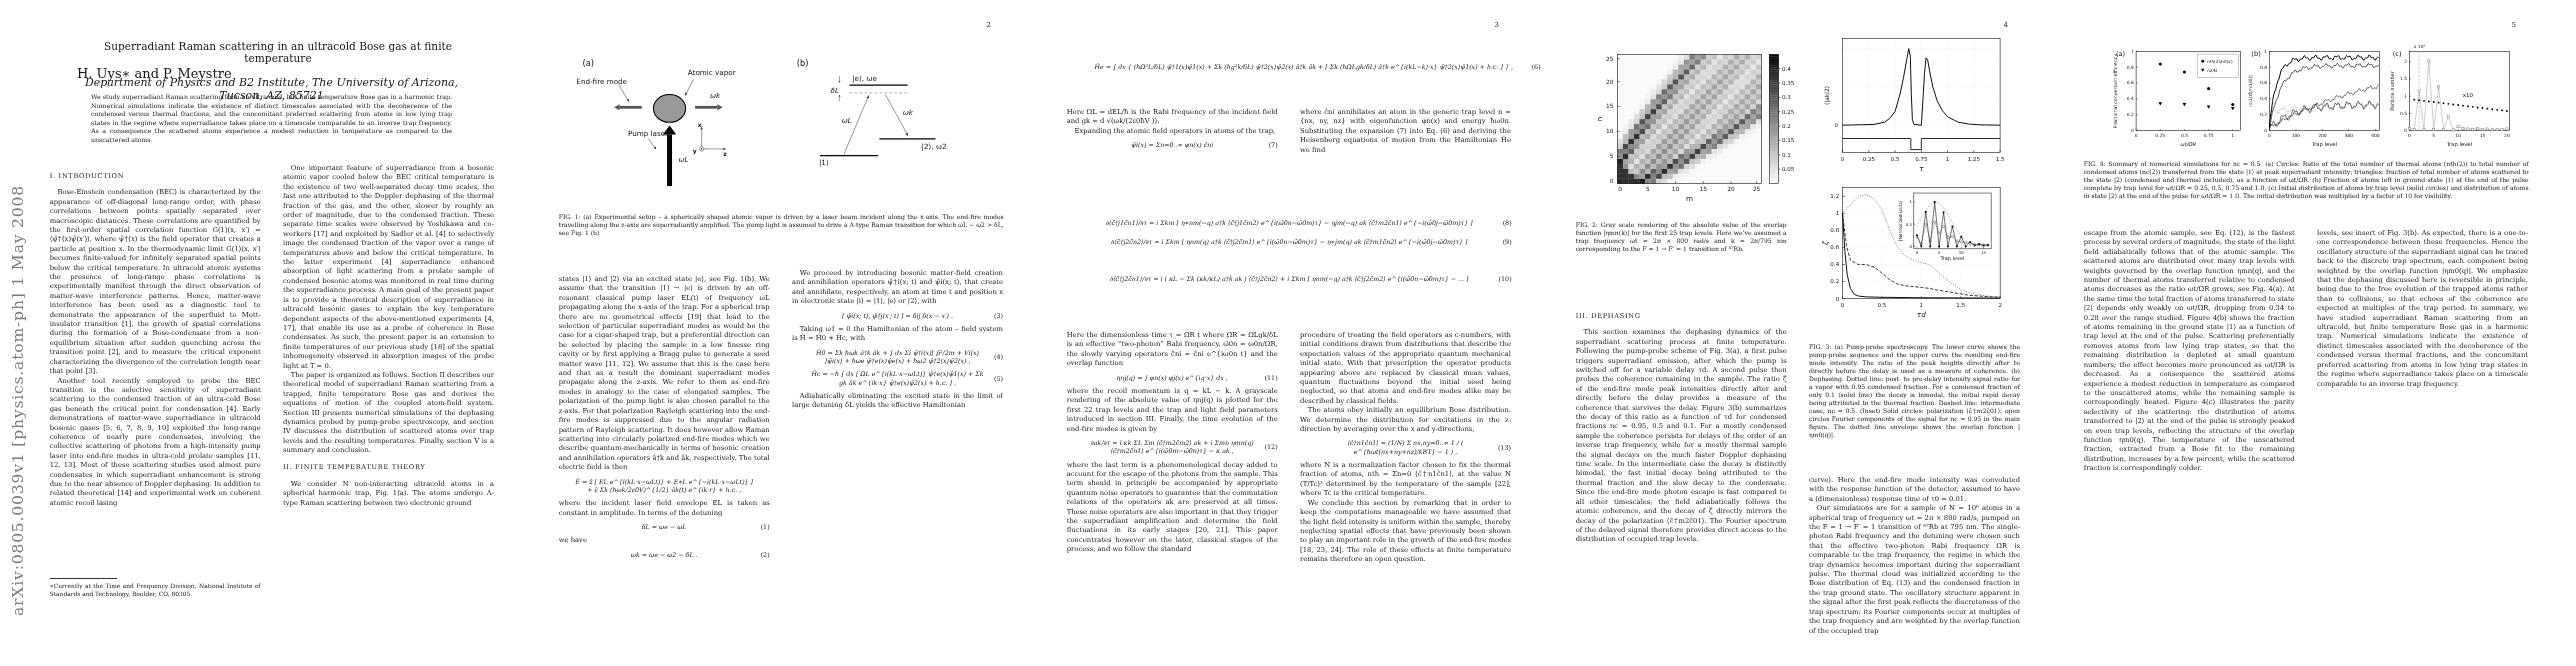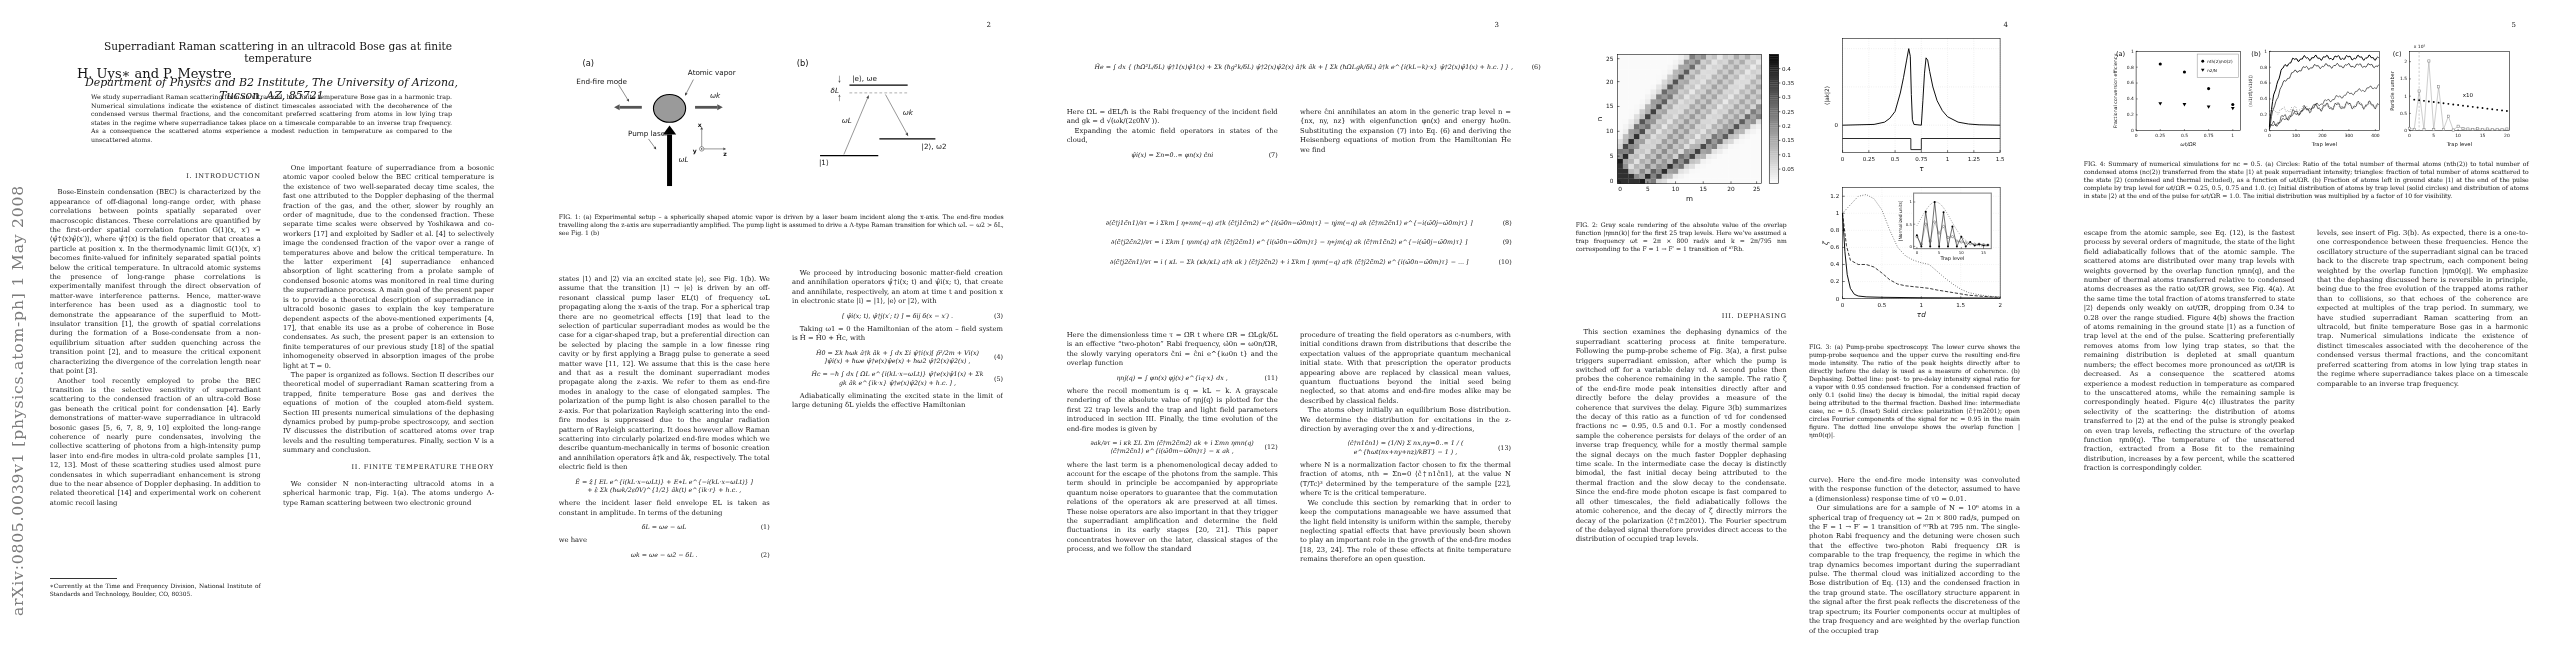--- a/index.html
+++ b/index.html
@@ -10,21 +10,21 @@
   .page{position:absolute;top:0;width:478px;height:667px;}
   .pagenum{position:absolute;top:21px;right:29px;font-size:7px;}
   .title{position:absolute;top:40px;left:45px;width:400px;text-align:center;font-size:10.6px;}
   .authors{position:absolute;top:66px;left:44px;width:389px;font-size:13px;}
   .affil{position:absolute;top:76px;left:44px;width:389px;text-align:center;font-size:11px;font-style:italic;}
   .abstract{position:absolute;top:93px;left:58px;width:361px;font-size:6.3px;line-height:8.6px;text-align:justify;}
   .col{position:absolute;width:211px;font-size:6.8px;line-height:9.4px;text-align:justify;overflow:hidden;}
   .colL{left:16.7px;} .colR{left:250px;}
   .col p{margin:0;text-indent:7.8px;}
   .col p.noind{text-indent:0;}
-  .sech{text-align:right;font-size:6.6px;letter-spacing:0.7px;margin:7.8px 0 7.2px;text-indent:0 !important;}
+  .sech{text-align:left;font-size:6.6px;letter-spacing:0.7px;margin:7.8px 0 7.2px;text-indent:0 !important;}
   .eqrow{position:relative;text-align:center;font-style:italic;font-size:6.3px;line-height:8.3px;margin:5px 0;padding:0 14.5px;}
   .eqrow .eqno{position:absolute;right:0;top:50%;transform:translateY(-50%);font-style:normal;font-size:6.4px;}
   .wide{position:absolute;left:16.7px;width:445px;}
   .caption{position:absolute;font-size:6.1px;line-height:8px;text-align:justify;}
   .fnrule{width:67px;border-top:0.6px solid #333;margin-bottom:3.9px;}
   .footnote{position:absolute;font-size:5.9px;line-height:7.8px;text-align:justify;}
   svg{position:absolute;}
   svg text{font-family:"DejaVu Sans", sans-serif;fill:#111;}
   .ft13{font-size:13px;} .ft15{font-size:15px;}
 </style>
@@ -135,30 +135,30 @@
       <div class="eqrow"><span>Ĥc = −ħ ∫ dx [ ΩL e^{i(kL·x−ωLt)} ψ̂†e(x)ψ̂1(x) + Σk gk âk e^{ik·x} ψ̂†e(x)ψ̂2(x) + h.c. ] ,</span><span class="eqno">(5)</span></div>
       <p>Adiabatically eliminating the excited state in the limit of large detuning δL yields the effective Hamiltonian</p>
     </div>
   </div>
 
   <div class="page" style="left:1050px;">
     <div class="pagenum">3</div>
     <div class="wide eqrow" style="top:58px;"><span>Ĥe = ∫ dx { (ħΩ²L/δL) ψ̂†1(x)ψ̂1(x) + Σk (ħg²k/δL) ψ̂†2(x)ψ̂2(x) â†k âk + [ Σk (ħΩLgk/δL) â†k e^{i(kL−k)·x} ψ̂†2(x)ψ̂1(x) + h.c. ] } ,</span><span class="eqno">(6)</span></div>
     <div class="col colL" style="top:108px;height:97px;">
       <p class="noind">Here ΩL = dEL/ħ is the Rabi frequency of the incident field and gk = d √(ωk/(2ε0ħV )).</p>
-      <p>Expanding the atomic field operators in states of the cloud,</p>
+      <p>Expanding the atomic field operators in atoms of the trap,</p>
       <div class="eqrow"><span>ψ̂i(x) = Σn=0..∞ φn(x) ĉni</span><span class="eqno">(7)</span></div>
     </div>
     <div class="col colR" style="top:108px;height:97px;">
       <p class="noind">where ĉni annihilates an atom in the generic trap level n = {nx, ny, nz} with eigenfunction φn(x) and energy ħω0n. Substituting the expansion (7) into Eq. (6) and deriving the Heisenberg equations of motion from the Hamiltonian Ĥe we find</p>
     </div>
     <div class="wide" style="top:214px;">
       <div class="eqrow"><span>∂⟨c̃†j1c̃n1⟩/∂τ = i Σkm [ η∗nm(−q) a†k ⟨c̃†j1c̃m2⟩ e^{i(ω̄0n−ω̄0m)τ} − ηjm(−q) ak ⟨c̃†m2c̃n1⟩ e^{−i(ω̄0j−ω̄0m)τ} ]</span><span class="eqno">(8)</span></div>
       <div class="eqrow" style="margin-top:11px;"><span>∂⟨c̃†j2c̃n2⟩/∂τ = i Σkm [ ηnm(q) a†k ⟨c̃†j2c̃m1⟩ e^{i(ω̄0n−ω̄0m)τ} − η∗jm(q) ak ⟨c̃†m1c̃n2⟩ e^{−i(ω̄0j−ω̄0m)τ} ]</span><span class="eqno">(9)</span></div>
-      <div class="eqrow" style="margin-top:11px;"><span>∂⟨c̃†j2c̃n1⟩/∂τ = i ( κL − Σk (κk/κL) a†k ak ) ⟨c̃†j2c̃n2⟩ + i Σkm [ ηnm(−q) a†k ⟨c̃†j2c̃m2⟩ e^{i(ω̄0n−ω̄0m)τ} − ... ]</span><span class="eqno">(10)</span></div>
+      <div class="eqrow" style="margin-top:28px;"><span>∂⟨c̃†j2c̃n1⟩/∂τ = i ( κL − Σk (κk/κL) a†k ak ) ⟨c̃†j2c̃n2⟩ + i Σkm [ ηnm(−q) a†k ⟨c̃†j2c̃m2⟩ e^{i(ω̄0n−ω̄0m)τ} − ... ]</span><span class="eqno">(10)</span></div>
     </div>
     <div class="col colL" style="top:331px;height:331px;">
       <p class="noind">Here the dimensionless time τ = ΩR t where ΩR = ΩLgk/δL is an effective “two-photon” Rabi frequency, ω̄0n = ω0n/ΩR, the slowly varying operators c̃ni = ĉni e^{iω0n t} and the overlap function</p>
       <div class="eqrow"><span>ηnj(q) = ∫ φn(x) φj(x) e^{iq·x} dx ,</span><span class="eqno">(11)</span></div>
       <p class="noind">where the recoil momentum is q = kL − k. A grayscale rendering of the absolute value of ηnj(q) is plotted for the first 22 trap levels and the trap and light field parameters introduced in section III. Finally, the time evolution of the end-fire modes is given by</p>
       <div class="eqrow"><span>∂ak/∂τ = i κk ΣL Σm ⟨c̃†m2c̃m2⟩ ak + i Σmn ηmn(q) ⟨c̃†m2c̃n1⟩ e^{i(ω̄0m−ω̄0n)τ} − κ ak ,</span><span class="eqno">(12)</span></div>
       <p class="noind">where the last term is a phenomenological decay added to account for the escape of the photons from the sample. This term should in principle be accompanied by appropriate quantum noise operators to guarantee that the commutation relations of the operators ak are preserved at all times. These noise operators are also important in that they trigger the superradiant amplification and determine the field fluctuations in its early stages [20, 21].  This paper concentrates however on the later, classical stages of the process, and we follow the standard</p>
     </div>
     <div class="col colR" style="top:331px;height:331px;">
       <p class="noind">procedure of treating the field operators as c-numbers, with initial conditions drawn from distributions that describe the expectation values of the appropriate quantum mechanical initial state. With that prescription the operator products appearing above are replaced by classical mean values, quantum fluctuations beyond the initial seed being neglected, so that atoms and end-fire modes alike may be described by classical fields.</p>

